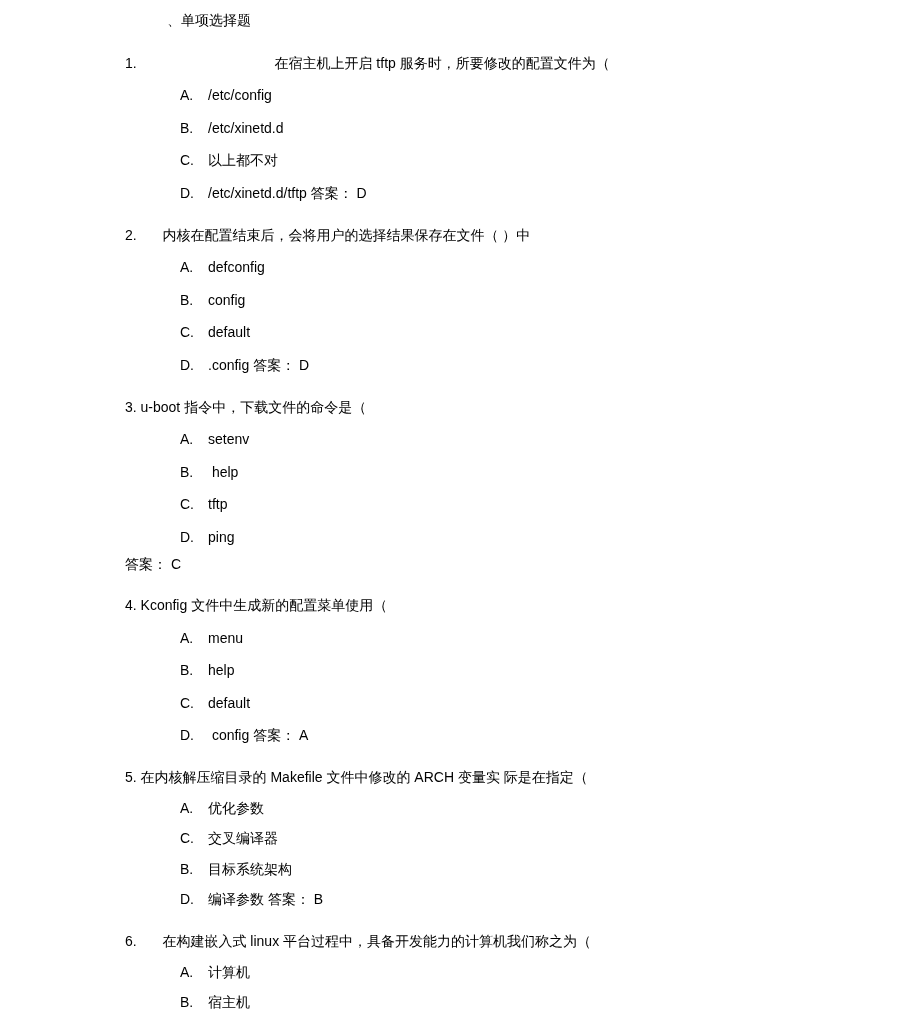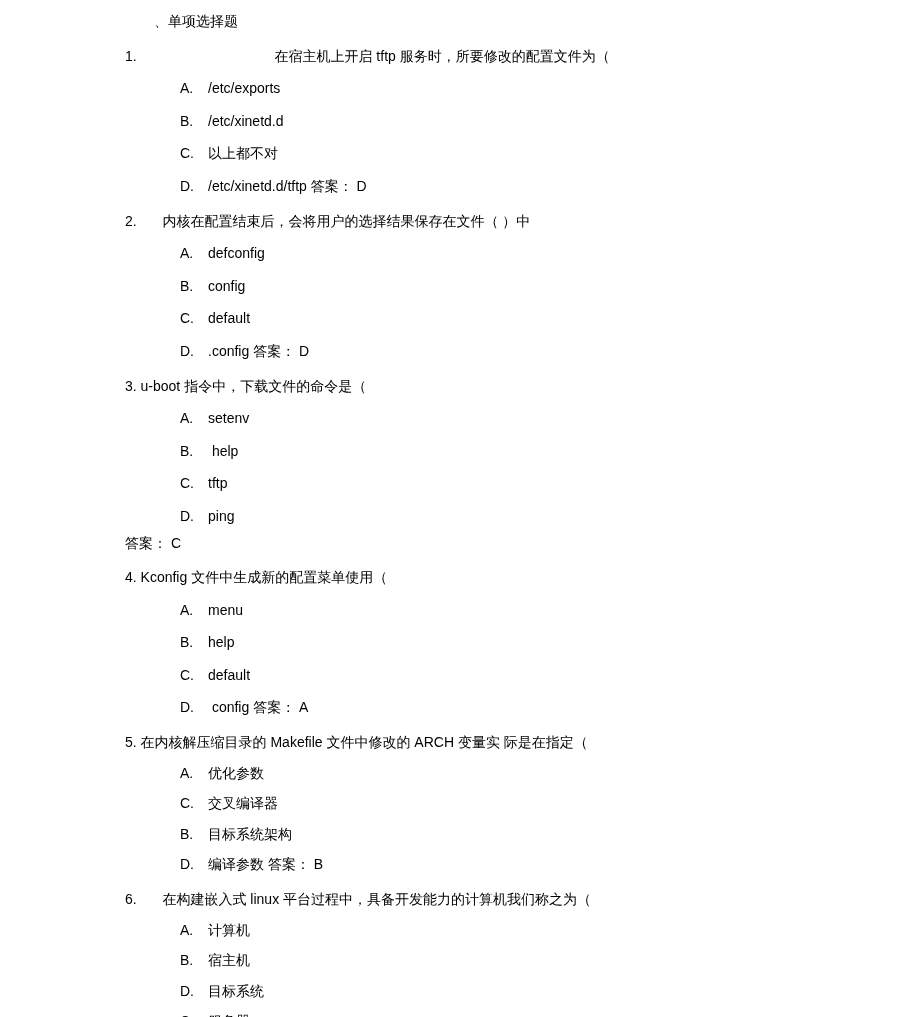--- a/index.html
+++ b/index.html
@@ -5,42 +5,42 @@
     * { margin: 0; padding: 0; box-sizing: border-box; }
     body {
       background: #fff;
       font-family: SimSun, "宋体", Arial, sans-serif;
       font-size: 14px;
       color: #000;
       line-height: 1.9;
       padding: 8px 0 30px 125px;
       width: 920px;
     }
-    .section-title { margin-left: 29px; }
-    .q-line { margin-top: 8px; }
+    .section-title { margin-left: 42px; font-family: Liberation Mono, monospace; }
+    .q-line { margin-top: 15px; }
     .q-num { display: inline-block; }
     .q-text { display: inline; }
     .spacer-wide { display: inline-block; width: 130px; }
     .spacer-sm { display: inline-block; width: 18px; }
     .opt { margin-left: 55px; margin-top: 6px; }
     .opt-lbl { display: inline-block; width: 28px; }
     .ans-line { margin-top: 0; }
     .tight .opt { margin-top: 4px; }
   </style>
 </head>
 <body>
 
 <div class="section-title">、单项选择题</div>
 
 <div class="q-line">
   <span class="q-num">1.</span>
   <span class="spacer-wide"></span>
   <span class="q-text">在宿主机上开启 tftp 服务时，所要修改的配置文件为（</span>
 </div>
-<div class="opt"><span class="opt-lbl">A.</span><span>/etc/exports</span></div>
+<div class="opt"><span class="opt-lbl">A.</span><span>/etc/config</span></div>
 <div class="opt"><span class="opt-lbl">B.</span><span>/etc/xinetd.d</span></div>
 <div class="opt"><span class="opt-lbl">C.</span><span>以上都不对</span></div>
 <div class="opt"><span class="opt-lbl">D.</span><span>/etc/xinetd.d/tftp 答案：  D</span></div>
 
 <div class="q-line">
   <span class="q-num">2.</span>
   <span class="spacer-sm"></span>
   <span class="q-text">内核在配置结束后，会将用户的选择结果保存在文件（  ）中</span>
 </div>
 <div class="opt"><span class="opt-lbl">A.</span><span>defconfig</span></div>

